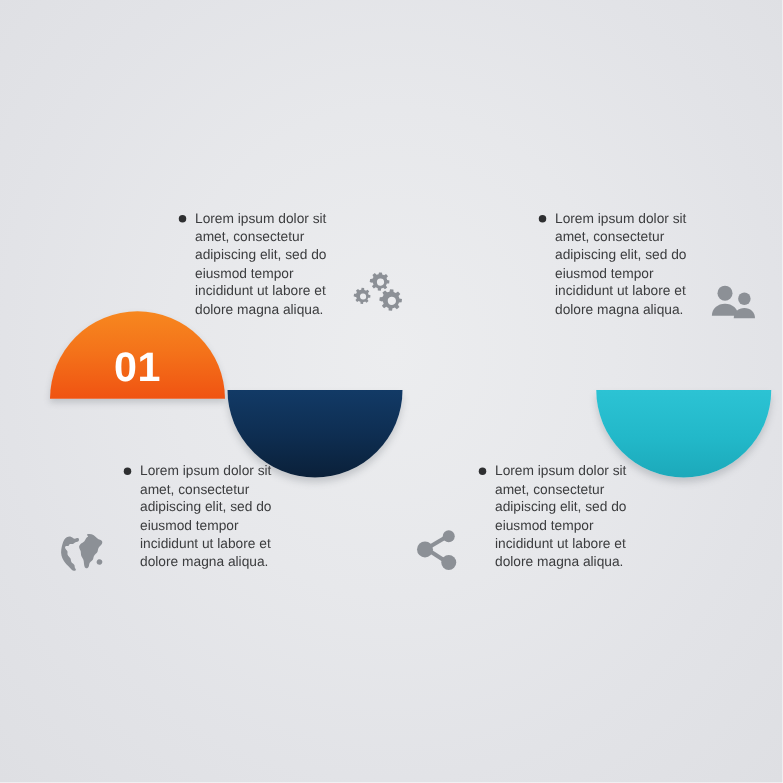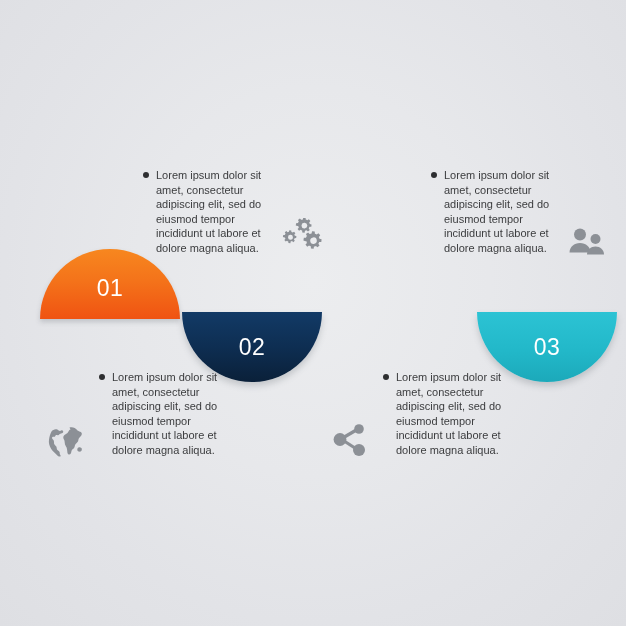--- a/index.html
+++ b/index.html
@@ -39,22 +39,22 @@
   }
   .half.down .disc {
     border-radius: 0 0 70px 70px;
     box-shadow: 0 4px 6px rgba(90, 95, 105, 0.26);
   }
   .half .num {
     position: absolute;
     left: 0;
     right: 0;
     color: #FFFFFF;
-    font-size: 23px;
-    font-weight: 400;
+    font-size: 33px;
+    font-weight: 700;
     letter-spacing: 0.5px;
     text-align: center;
     font-family: "Liberation Sans", sans-serif;
   }
   .half.up .num { top: 26px; }
   .half.down .num { top: 22px; }
 
   
   #shape-01 { left: 40px;  top: 249px; }
   #shape-02 { left: 182px; top: 312px; }
@@ -127,27 +127,25 @@
 
 <div id="infographic">
 
   <div class="half up" id="shape-01">
     <div class="disc"></div>
     <div class="num">01</div>
   </div>
 
   <div class="half down" id="shape-02">
     <div class="disc"></div>
-    <div class="num">02</div>
   </div>
 
 
   <div class="half down" id="shape-03">
     <div class="disc"></div>
-    <div class="num">03</div>
   </div>
 
   <div class="block icon-right" id="block-01">
     <div class="copy">
       <span class="bullet"></span>
       <span>Lorem ipsum dolor sit amet, consectetur adipiscing elit, sed do eiusmod tempor incididunt ut labore et dolore magna aliqua.</span>
     </div>
     <div class="icon-slot">
       <svg width="46" height="38" viewBox="0 0 46 38">
         <g fill="#8C9096">

